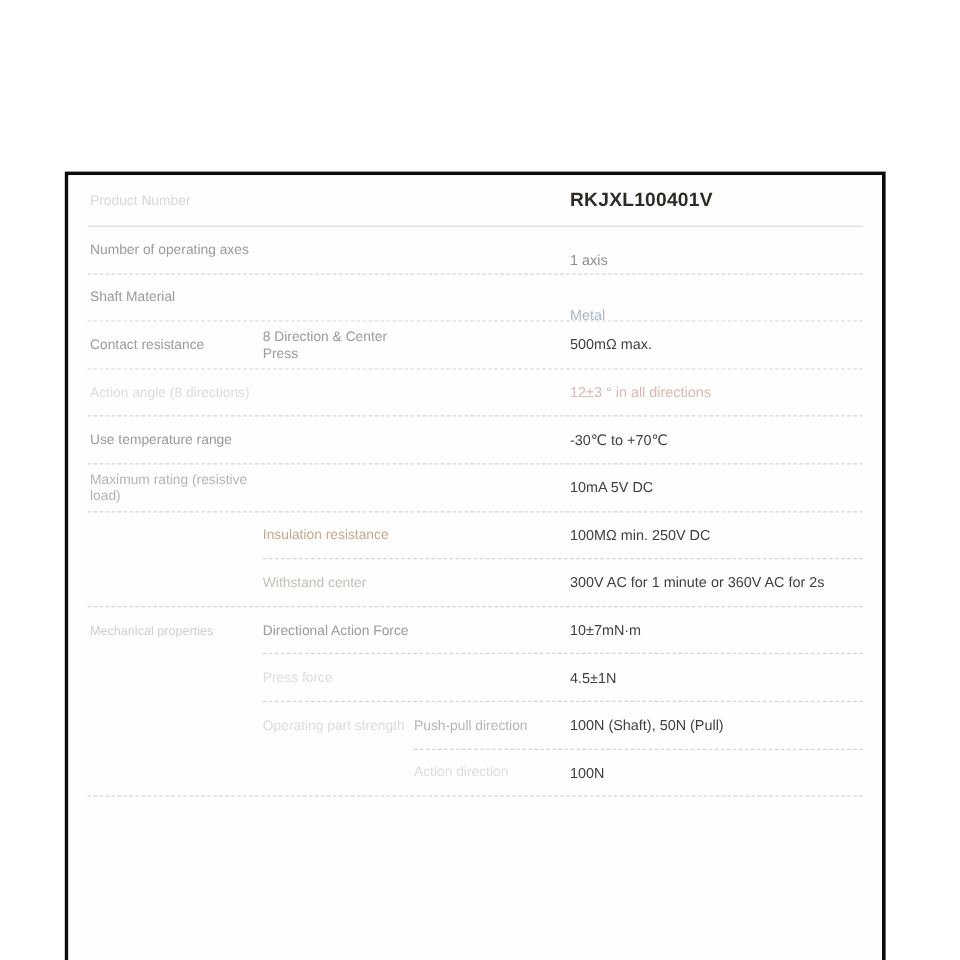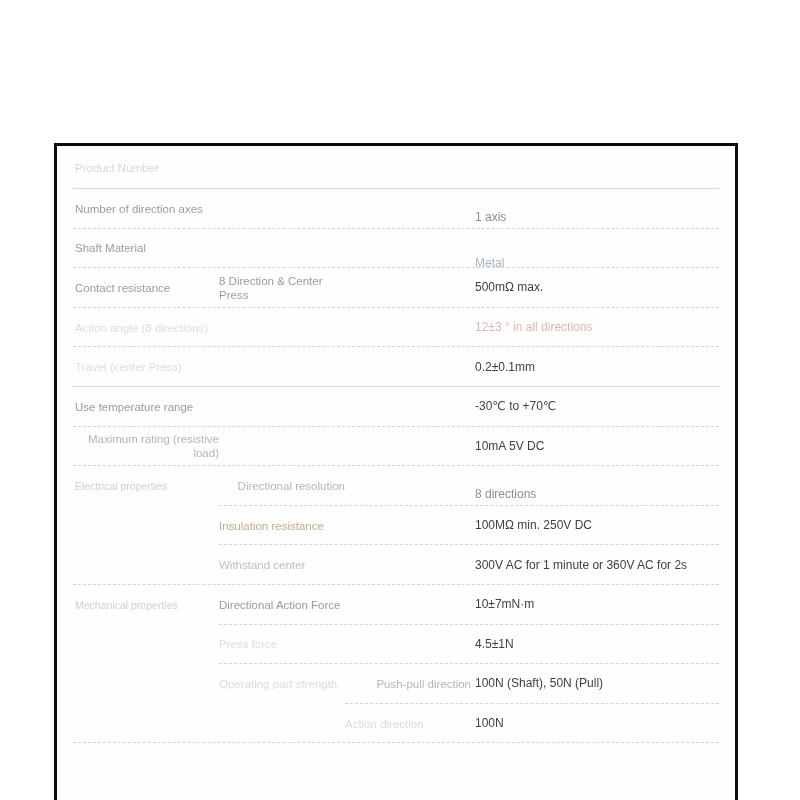--- a/index.html
+++ b/index.html
@@ -93,21 +93,21 @@
     flex: 1 1 auto;
     font-size: 12px;
     line-height: 15px;
     color: #4b4b4b;
     padding-left: 4px;
     box-sizing: border-box;
   }
 
   
   .lab-strong  { color: #9b9b9b; }
-  .lab-mid     { color: #b5b5b5; text-align: right; }
+  .lab-mid     { color: #b5b5b5; }
   .lab-faint   { color: #dcdcdc; }
   .lab-brown   { color: #c2ab8d; }
   .lab-warmgry { color: #c3bfb9; }
 
   .val-strong { color: #3f3f3f; }
   .val-mid    { color: #8e8e8e; margin-top: 17px; }
   .val-blue   { color: #a8b6c8; margin-top: 31px; }
   .val-pink   { color: #d8b8b0; }
 
   
@@ -143,23 +143,24 @@
 </head>
 <body>
 
 <div id="spec-card">
   <div id="spec-inner">
     <div id="rows-host">
         <div class="spec-row sep-solid row-header">
           <div class="c-label lab-faint">Product Number</div>
           <div class="c-sub "></div>
           <div class="c-sub2 "></div>
-        </div>
-        <div class="spec-row sep-dash">
-          <div class="c-label lab-strong">Number of direction axes</div>
+          <div class="c-value ">RKJXL100401V</div>
+        </div>
+        <div class="spec-row sep-dash">
+          <div class="c-label lab-strong">Number of operating axes</div>
           <div class="c-sub "></div>
           <div class="c-sub2 "></div>
           <div class="c-value val-mid">1 axis</div>
         </div>
         <div class="spec-row sep-dash">
           <div class="c-label lab-strong">Shaft Material</div>
           <div class="c-sub "></div>
           <div class="c-sub2 "></div>
           <div class="c-value val-blue">Metal</div>
         </div>
@@ -168,43 +169,31 @@
           <div class="c-sub lab-strong">8 Direction &amp; Center Press</div>
           <div class="c-sub2 "></div>
           <div class="c-value val-strong">500mΩ max.</div>
         </div>
         <div class="spec-row sep-dash">
           <div class="c-label lab-faint">Action angle (8 directions)</div>
           <div class="c-sub "></div>
           <div class="c-sub2 "></div>
           <div class="c-value val-pink">12±3 ° in all directions</div>
         </div>
-        <div class="spec-row sep-solid">
-          <div class="c-label lab-faint">Travel (center Press)</div>
-          <div class="c-sub "></div>
-          <div class="c-sub2 "></div>
-          <div class="c-value val-strong">0.2±0.1mm</div>
-        </div>
         <div class="spec-row sep-dash">
           <div class="c-label lab-strong">Use temperature range</div>
           <div class="c-sub "></div>
           <div class="c-sub2 "></div>
           <div class="c-value val-strong">-30℃ to +70℃</div>
         </div>
         <div class="spec-row sep-dash">
           <div class="c-label lab-mid">Maximum rating (resistive load)</div>
           <div class="c-sub "></div>
           <div class="c-sub2 "></div>
           <div class="c-value val-strong">10mA 5V DC</div>
-        </div>
-        <div class="spec-row sep-dash indent1">
-          <div class="c-label group-cap">Electrical properties</div>
-          <div class="c-sub lab-mid">Directional resolution</div>
-          <div class="c-sub2 "></div>
-          <div class="c-value val-mid">8 directions</div>
         </div>
         <div class="spec-row sep-dash indent1">
           <div class="c-label "></div>
           <div class="c-sub lab-brown">Insulation resistance</div>
           <div class="c-sub2 "></div>
           <div class="c-value val-strong">100MΩ min. 250V DC</div>
         </div>
         <div class="spec-row sep-dash">
           <div class="c-label "></div>
           <div class="c-sub lab-warmgry">Withstand center</div>

